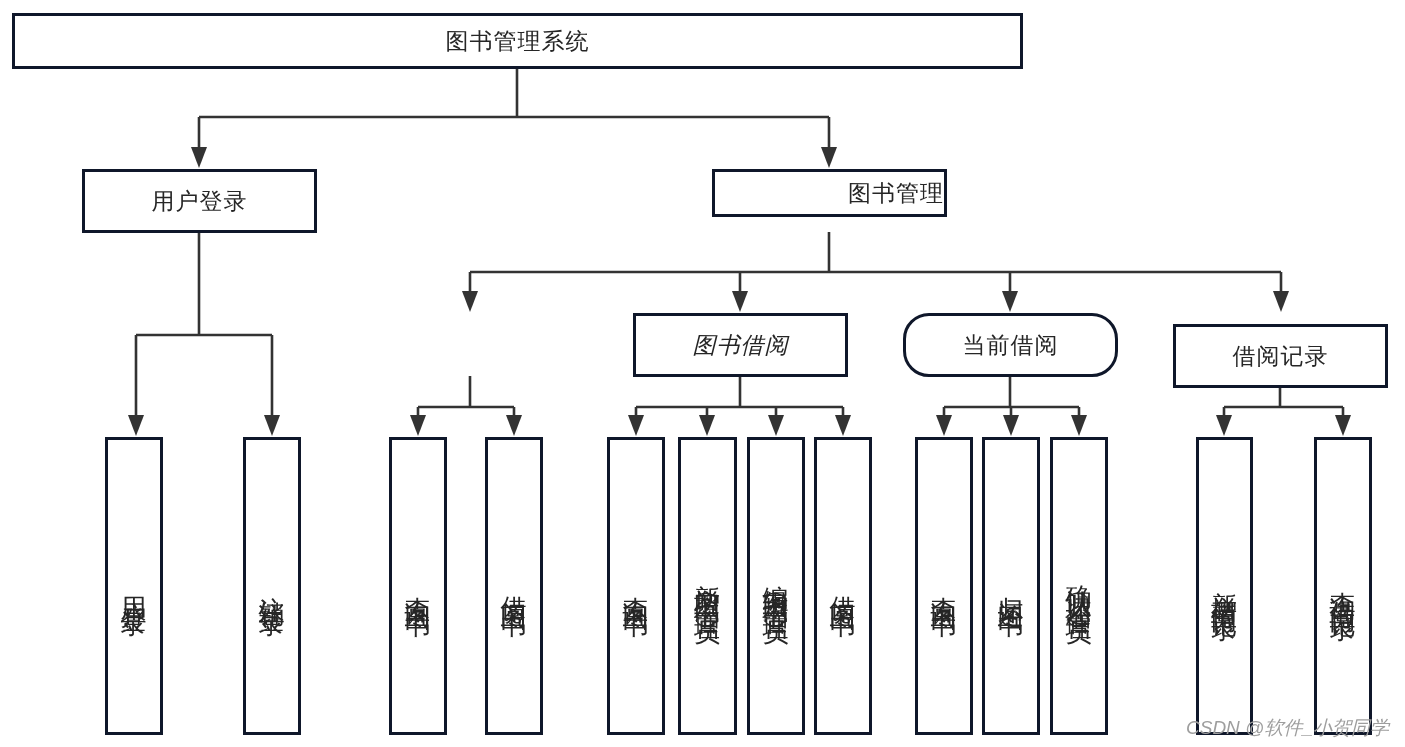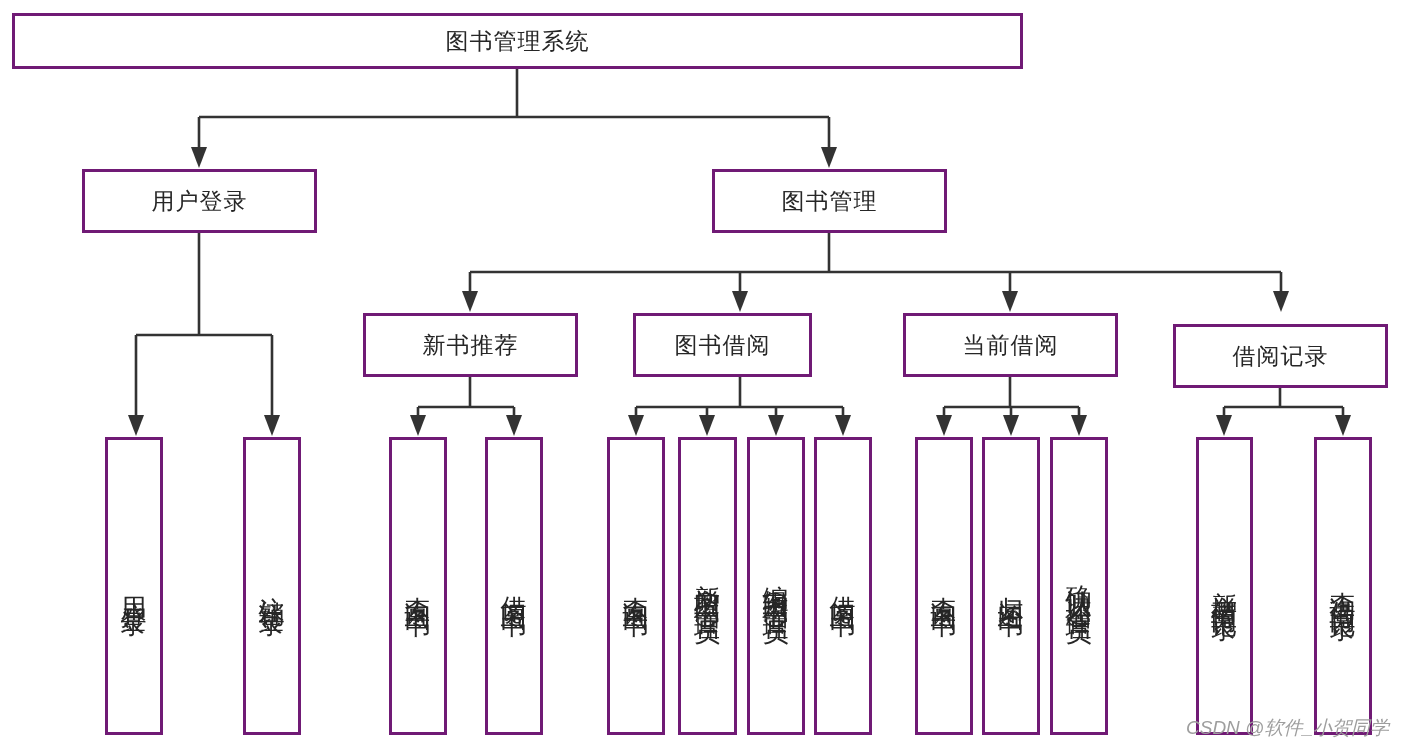--- a/index.html
+++ b/index.html
@@ -13,21 +13,21 @@
   }
   .connectors {
     position: absolute;
     left: 0; top: 0;
     width: 1405px; height: 747px;
     z-index: 1;
   }
   .node {
     position: absolute;
     box-sizing: border-box;
-    border: 3px solid #701a75;
+    border: 3px solid #0f172a;
     background: #ffffff;
     display: flex;
     align-items: center;
     justify-content: center;
     z-index: 2;
     color: #262626;
   }
   .hnode { font-size: 23px; letter-spacing: 1px; }
   .leaf  { top: 437px; width: 58px; height: 298px; }
   .vlabel {
@@ -36,25 +36,25 @@
     font-size: 26px;
     line-height: 1;
     letter-spacing: 5px;
     color: #262626;
     white-space: nowrap;
   }
   
   #n-root { left: 12px; top: 13px; width: 1011px; height: 56px; }
   
   #n-user-login { left: 82px;  top: 169px; width: 235px; height: 64px; }
-  #n-book-mgmt  { left: 712px; top: 169px; width: 235px; height: 64px; }
+  #n-book-mgmt  { left: 712px; top: 169px; width: 235px; height: 48px; justify-content: flex-end; }
   
   #n-new-book   { left: 363px;  top: 313px; width: 215px; height: 64px; }
-  #n-borrowing  { left: 633px;  top: 313px; width: 179px; height: 64px; }
-  #n-current    { left: 903px;  top: 313px; width: 215px; height: 64px; }
+  #n-borrowing  { left: 633px;  top: 313px; width: 215px; height: 64px; font-style: italic; }
+  #n-current    { left: 903px;  top: 313px; width: 215px; height: 64px; border-radius: 26px; }
   #n-records    { left: 1173px; top: 313px; width: 215px; height: 64px; margin-top: 11px; }
   
   #lf-1  { left: 105px; }
   #lf-2  { left: 243px; }
   #lf-3  { left: 389px; }
   #lf-4  { left: 485px; }
   #lf-5  { left: 607px; }
   #lf-6  { left: 678px; width: 59px; }
   #lf-7  { left: 747px; }
   #lf-8  { left: 814px; }
@@ -117,23 +117,20 @@
     <span>图书管理系统</span>
   </div>
 
   <div class="node hnode" id="n-user-login">
     <span>用户登录</span>
   </div>
   <div class="node hnode" id="n-book-mgmt">
     <span>图书管理</span>
   </div>
 
-  <div class="node hnode" id="n-new-book">
-    <span>新书推荐</span>
-  </div>
   <div class="node hnode" id="n-borrowing">
     <span>图书借阅</span>
   </div>
   <div class="node hnode" id="n-current">
     <span>当前借阅</span>
   </div>
   <div class="node hnode" id="n-records">
     <span>借阅记录</span>
   </div>
 

